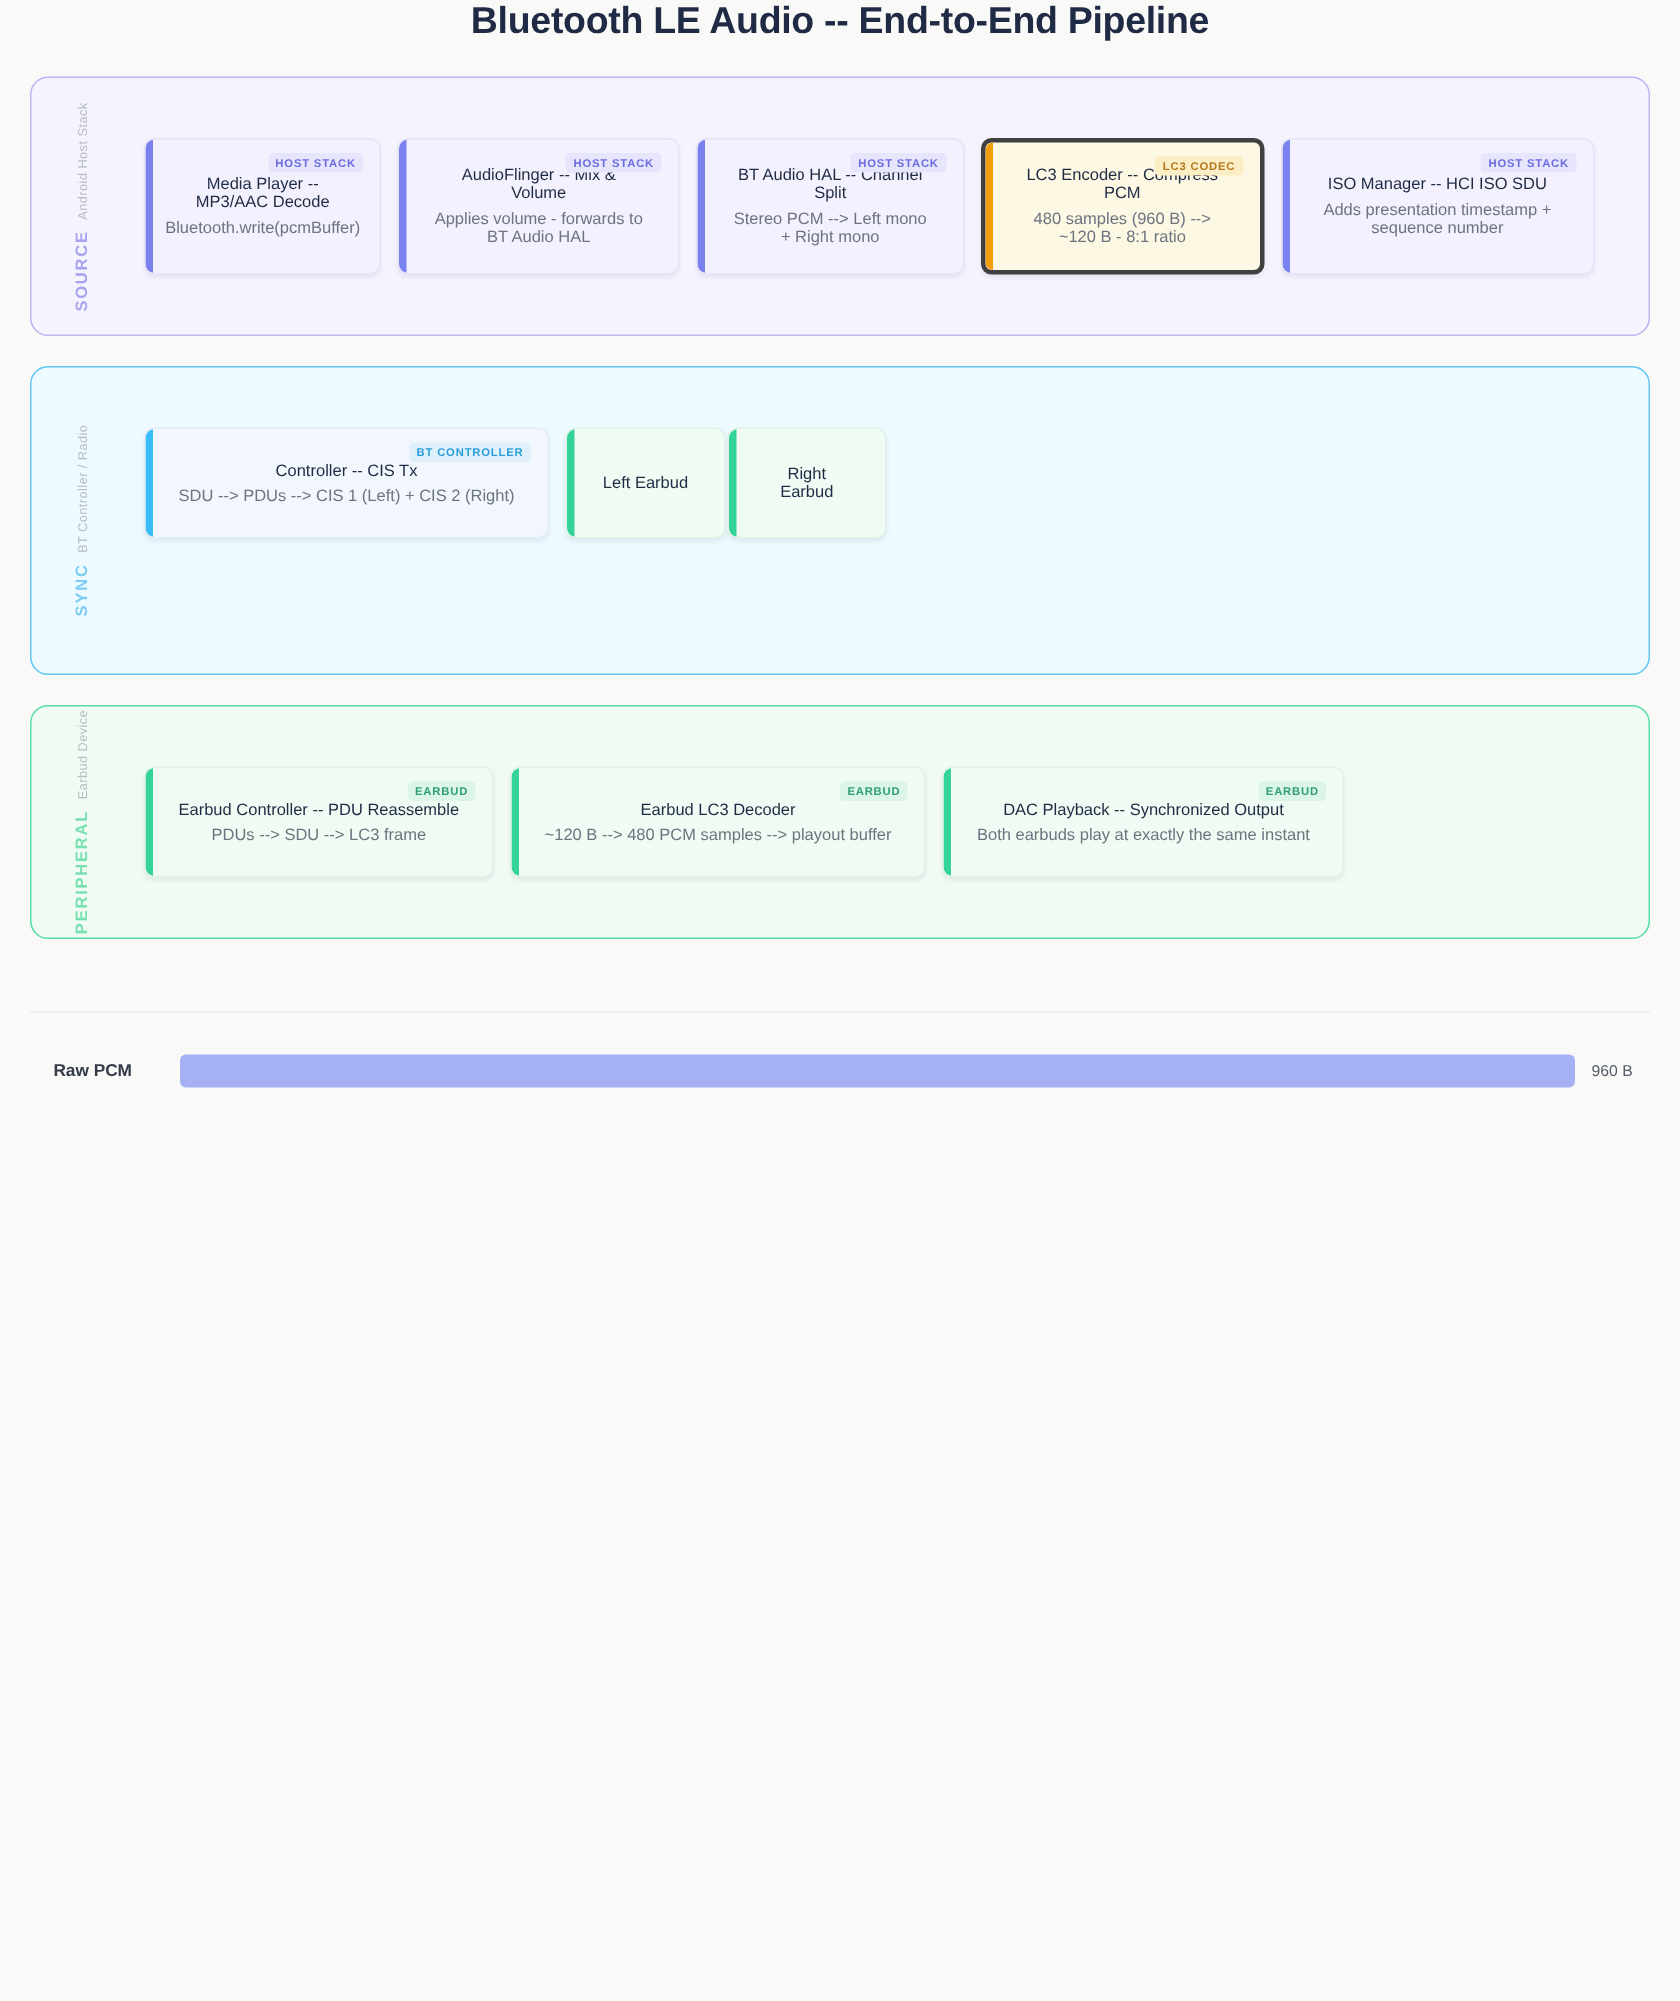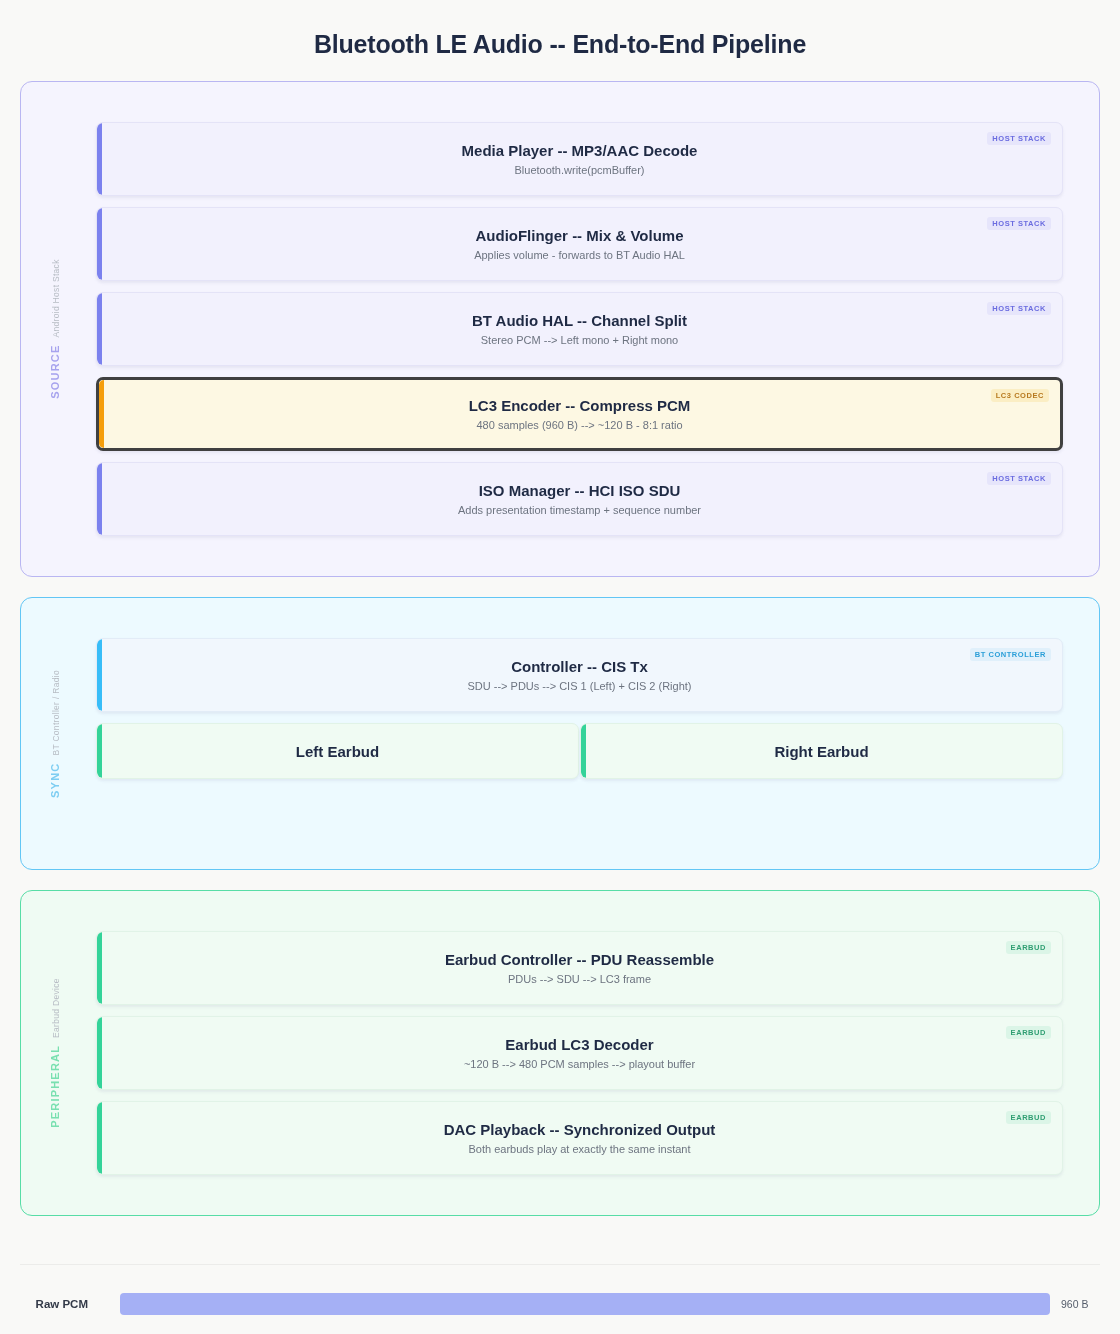--- a/index.html
+++ b/index.html
@@ -8,21 +8,21 @@
     width: 1120px;
     height: 1334px;
     background: #f9f9f7;
     font-family: "Liberation Sans", sans-serif;
     overflow: hidden;
   }
 
   .page { width: 1120px; position: relative; }
 
   
-  .header { padding-top: 30px; text-align: center; }
+  .header { text-align: center; }
   .page-title {
     font-size: 25px;
     font-weight: bold;
     color: #1f2a44;
     letter-spacing: -0.2px;
   }
   .page-subtitle {
     font-size: 11px;
     color: #c3c7d1;
     margin-top: 12px;
@@ -64,21 +64,21 @@
   }
   .side-label-sub {
     font-size: 8.5px;
     color: #b7bcc4;
     letter-spacing: 0.3px;
   }
   .source     .side-label-main { color: #a7a3ee; }
   .sync       .side-label-main { color: #7dcdf2; }
   .peripheral .side-label-main { color: #79e0b0; }
 
-  .cards { padding: 40px 36px 40px 75px; display: flex; flex-direction: column; gap: 11px; }
+  .cards { padding: 40px 36px 40px 75px; display: flex; flex-direction: row; gap: 11px; }
 
   
   .card {
     position: relative;
     border-radius: 7px;
     min-height: 74px;
     display: flex;
     flex-direction: column;
     align-items: center;
     justify-content: center;
@@ -96,22 +96,22 @@
   .card.host    { background: #f2f1fd; border: 1px solid #e4e3f7; }
   .card.host::before    { background: #7b81ee; }
   .card.codec   { background: #fdf8e3; border: 3px solid #404040; }
   .card.codec::before   { background: #f59e0b; }
   .card.ctrl    { background: #f1f7fd; border: 1px solid #e2ecf7; }
   .card.ctrl::before    { background: #38bdf8; }
   .card.bud     { background: #f0fbf3; border: 1px solid #e1f3e7; }
   .card.bud::before     { background: #34d399; }
 
   .card-title {
-    font-size: 15px;
-    font-weight: bold;
+    font-size: 11px;
+    font-weight: normal;
     color: #1f2a44;
     text-align: center;
   }
   .card-sub {
     font-size: 11px;
     color: #6d7480;
     margin-top: 5px;
     text-align: center;
   }
 

